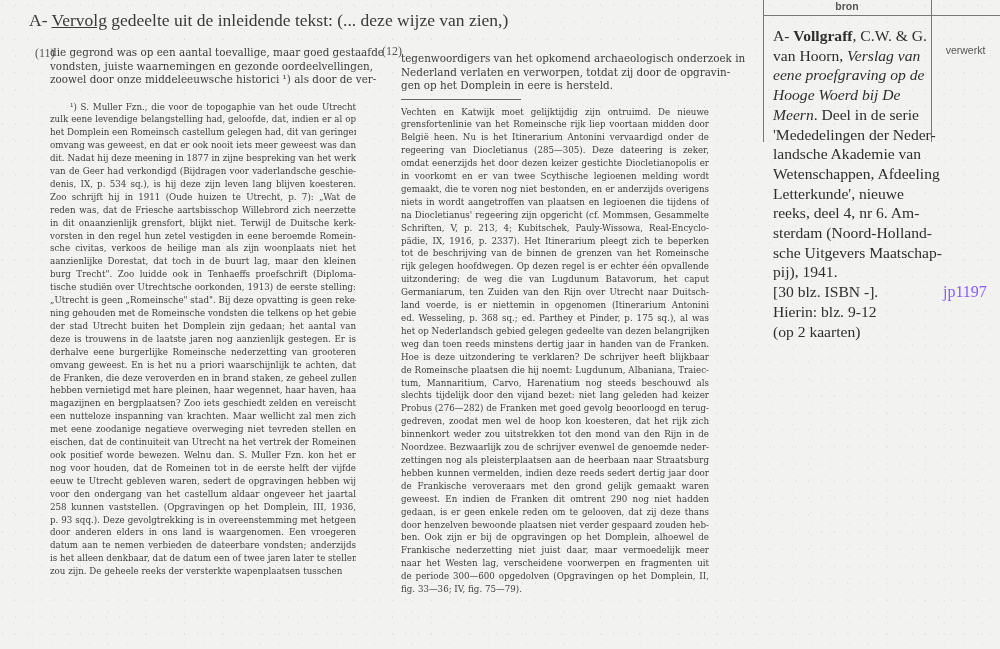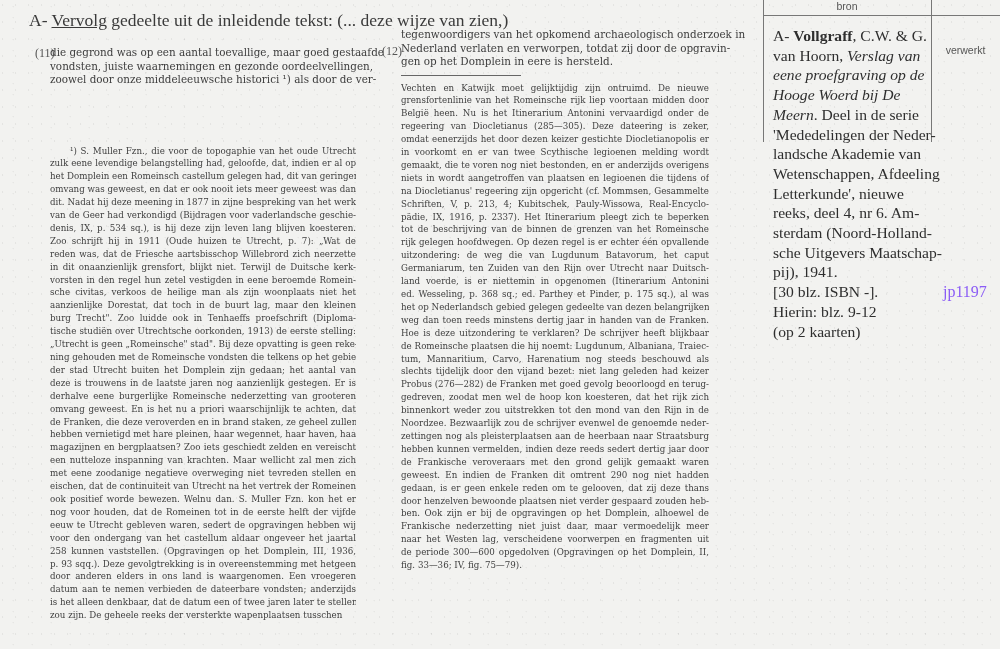--- a/index.html
+++ b/index.html
@@ -19,21 +19,21 @@
     }
     .page-heading {
       position: absolute; left: 29px; top: 10px;
       font-family: "Liberation Serif", serif; font-size: 17.5px; color: #3a3a3a;
       white-space: nowrap;
       text-align: center;
     }
     .page-heading .u { text-decoration: underline; }
     .col { position: absolute; font-family: "DejaVu Serif", serif; color: #3c3c3c; }
     .col-left { left: 50px; top: 46px; width: 306px; }
-    .col-right { left: 401px; top: 28px; width: 308px; }
+    .col-right { left: 401px; top: 52px; width: 308px; }
     .main-text { font-size: 10.4px; line-height: 13.5px; text-align: justify; text-align-last: justify; }
     .fn { font-size: 8.7px; line-height: 12.9px; text-align: justify; color: #404040; }
     .fn .line { display: block; text-align: justify; text-align-last: justify; white-space: nowrap; overflow: hidden; }
     .fn .line.end { text-align-last: left; }
     .main-text .line { display: block; white-space: nowrap; text-align-last: justify; text-align: justify; }
     .main-text .line.end { text-align-last: left; }
     .marker {
       position: absolute; font-family: "Liberation Serif", serif; font-size: 12px; color: #555;
     }
     .marker-11 { left: 35px; top: 46px; }
@@ -47,21 +47,21 @@
       position: absolute; left: 763px; top: 0; width: 237px; height: 330px;
       font-family: "Liberation Serif", serif;
     }
     .ref-table .vline-left { position: absolute; left: 0; top: 0; width: 1px; height: 142px; background: #777; }
     .ref-table .vline-mid { position: absolute; left: 168px; top: 0; width: 1px; height: 142px; background: #777; }
     .ref-table .hline { position: absolute; left: 0; top: 15px; width: 237px; height: 1px; background: #777; }
     .ref-table .hdr {
       position: absolute; top: 0; font-family: "Liberation Sans", sans-serif;
       font-size: 10.5px; color: #555; text-align: center;
     }
-    .hdr-bron { left: 0; width: 168px; }
+    .hdr-bron { left: 0; width: 168px; font-weight: bold; }
     .hdr-verwerkt { left: 168px; width: 69px; margin-top: 44px; }
     .ref-body {
       position: absolute; left: 10px; top: 26px; width: 160px;
       font-size: 15.6px; line-height: 19.7px; color: #2e2e2e;
     }
     .ref-body .line { display: block; white-space: nowrap; }
     .ref-id {
       position: absolute; left: 180px; top: 283px; font-size: 16px; color: #8b5cf6;
     }
   </style>
@@ -76,21 +76,21 @@
 
 <span class="marker marker-11">(11)</span>
 <div class="col col-left">
   <div class="main-text">
     <span class="line">die gegrond was op een aantal toevallige, maar goed gestaafde</span>
     <span class="line">vondsten, juiste waarnemingen en gezonde oordeelvellingen,</span>
     <span class="line">zoowel door onze middeleeuwsche historici ¹) als door de ver-</span>
   </div>
   <div class="fn-gap"></div>
   <div class="fn" id="left-fn">
-      <span class="line" style="padding-left: 20px; margin-top: 44px;">¹)  S. Muller Fzn., die voor de topogaphie van het oude Utrecht</span>
+      <span class="line" style="padding-left: 20px;">¹)  S. Muller Fzn., die voor de topogaphie van het oude Utrecht</span>
       <span class="line">zulk eene levendige belangstelling had, geloofde, dat, indien er al op</span>
       <span class="line">het Domplein een Romeinsch castellum gelegen had, dit van geringen</span>
       <span class="line">omvang was geweest, en dat er ook nooit iets meer geweest was dan</span>
       <span class="line">dit. Nadat hij deze meening in 1877 in zijne bespreking van het werk</span>
       <span class="line">van de Geer had verkondigd (Bijdragen voor vaderlandsche geschie-</span>
       <span class="line">denis, IX, p. 534 sq.), is hij deze zijn leven lang blijven koesteren.</span>
       <span class="line">Zoo schrijft hij in 1911 (Oude huizen te Utrecht, p. 7): „Wat de</span>
       <span class="line">reden was, dat de Friesche aartsbisschop Willebrord zich neerzette</span>
       <span class="line">in dit onaanzienlijk grensfort, blijkt niet. Terwijl de Duitsche kerk-</span>
       <span class="line">vorsten in den regel hun zetel vestigden in eene beroemde Romein-</span>

